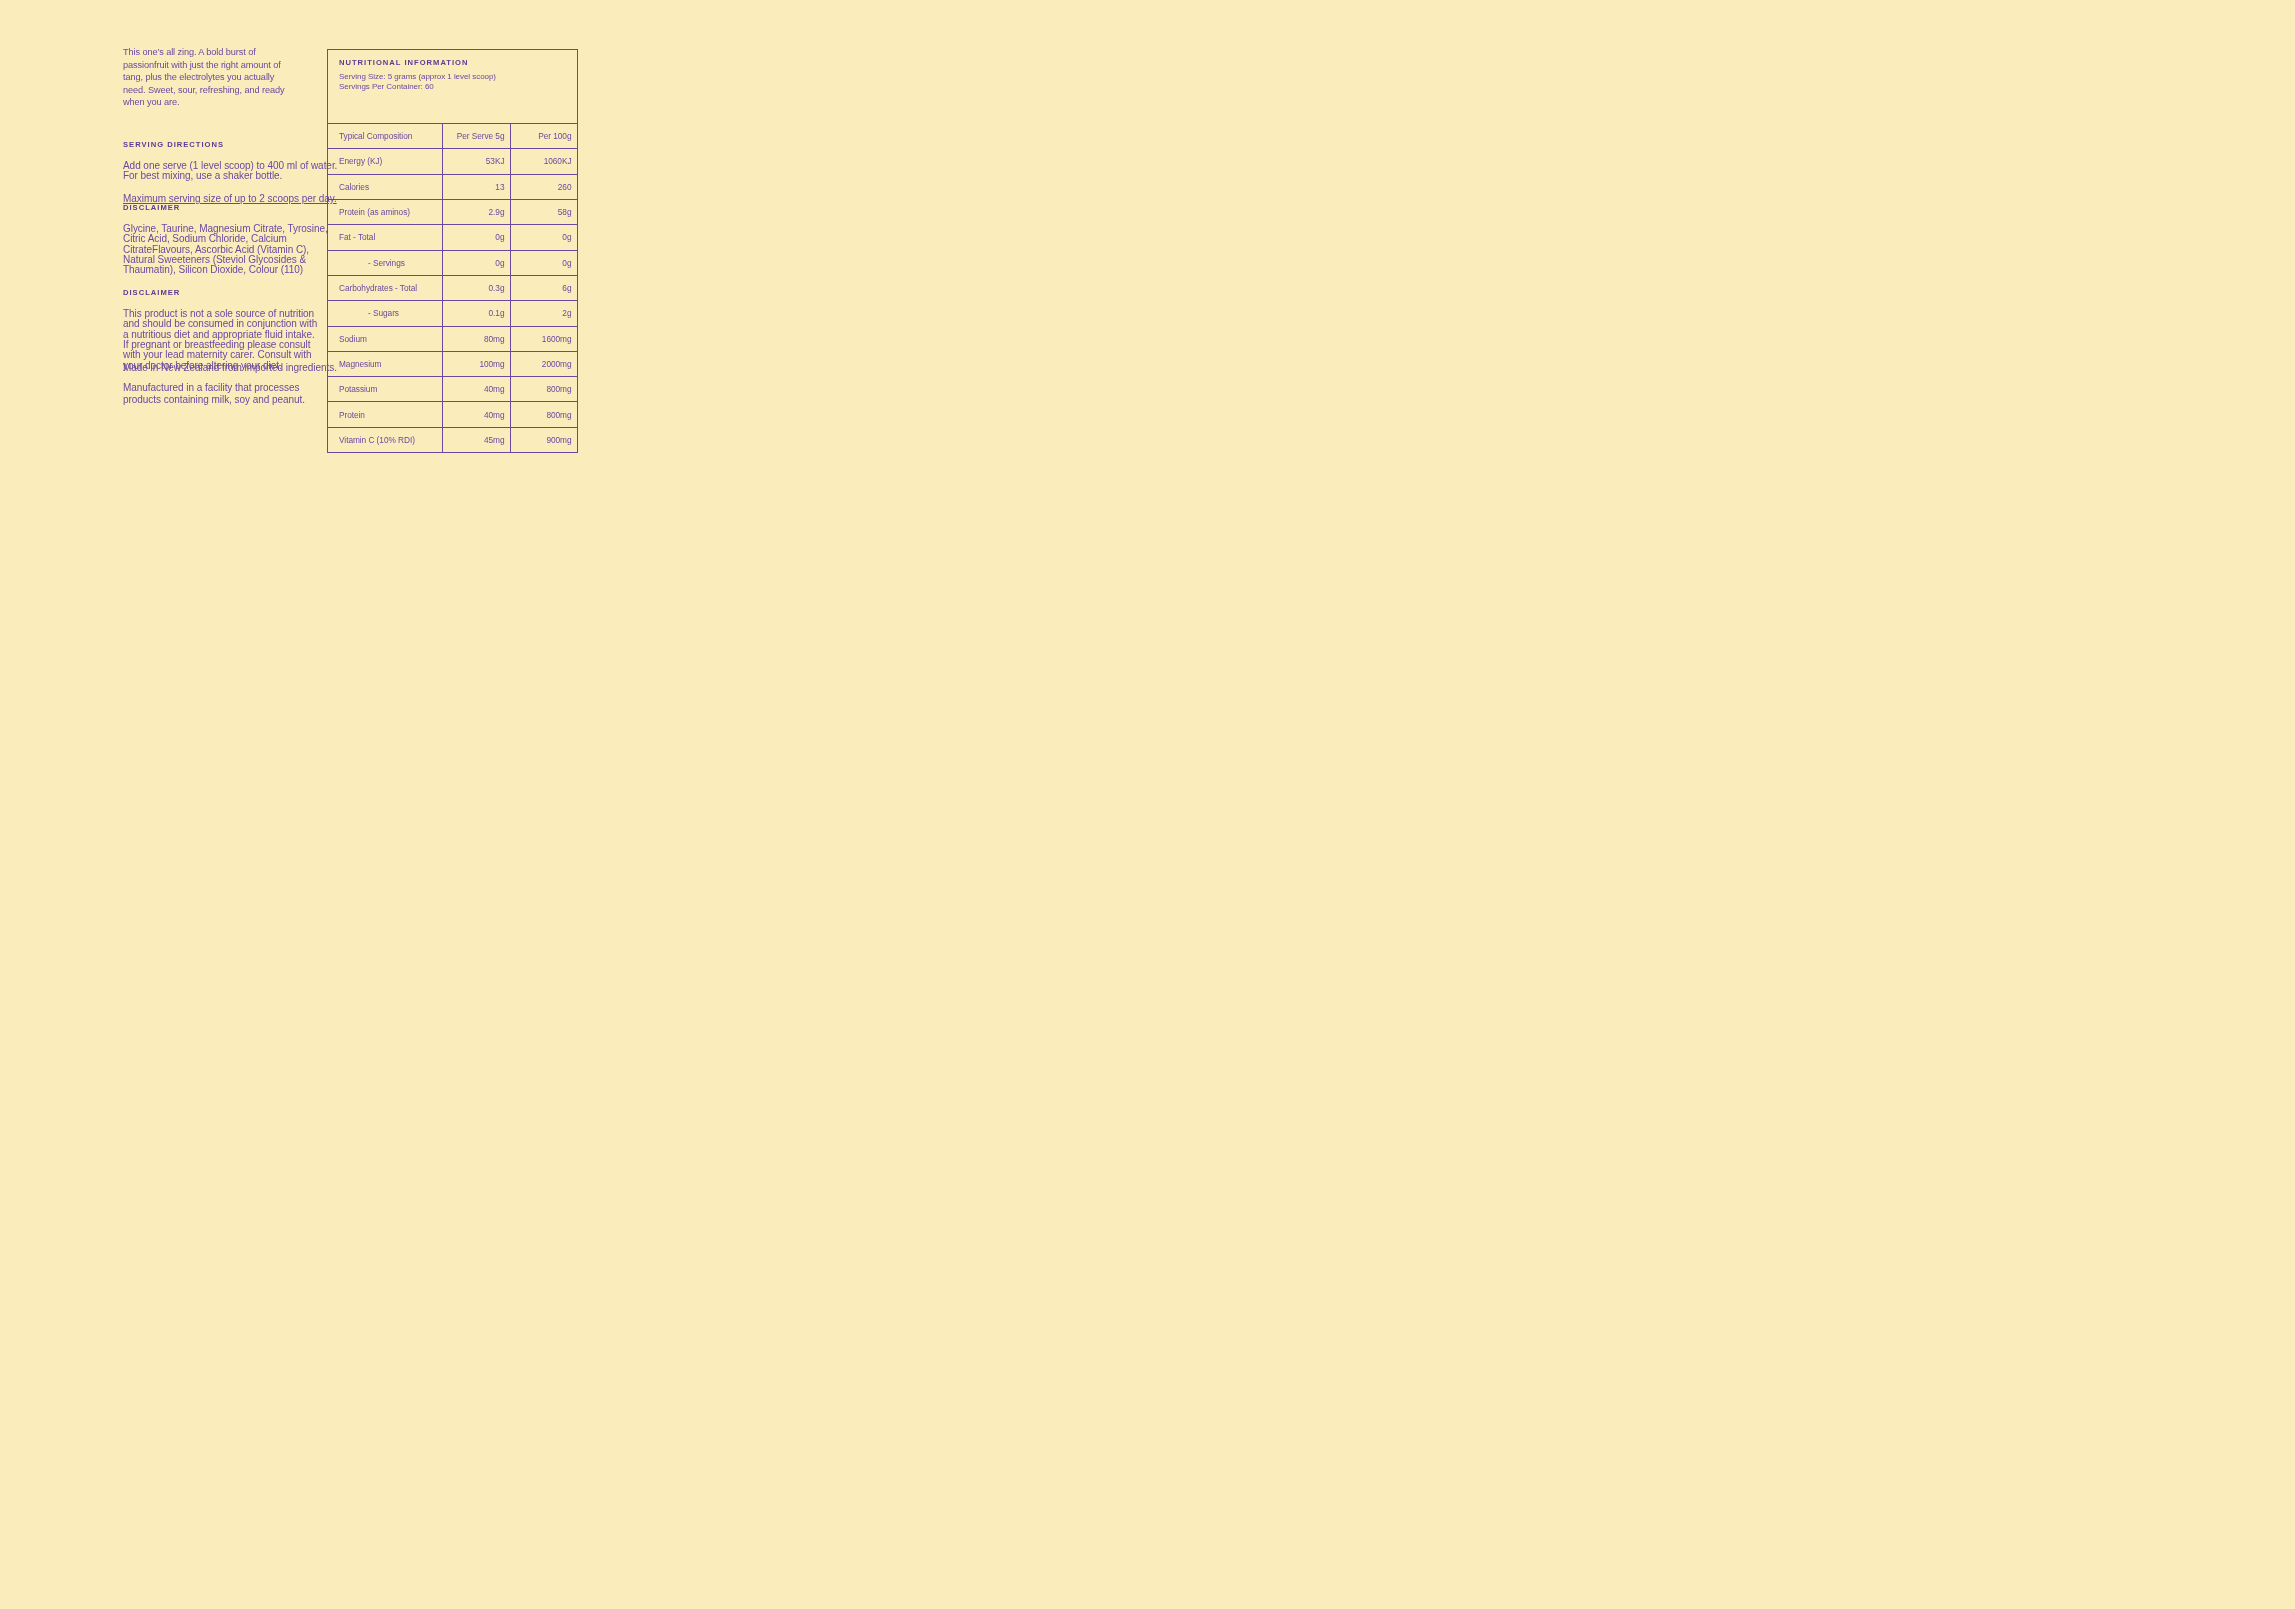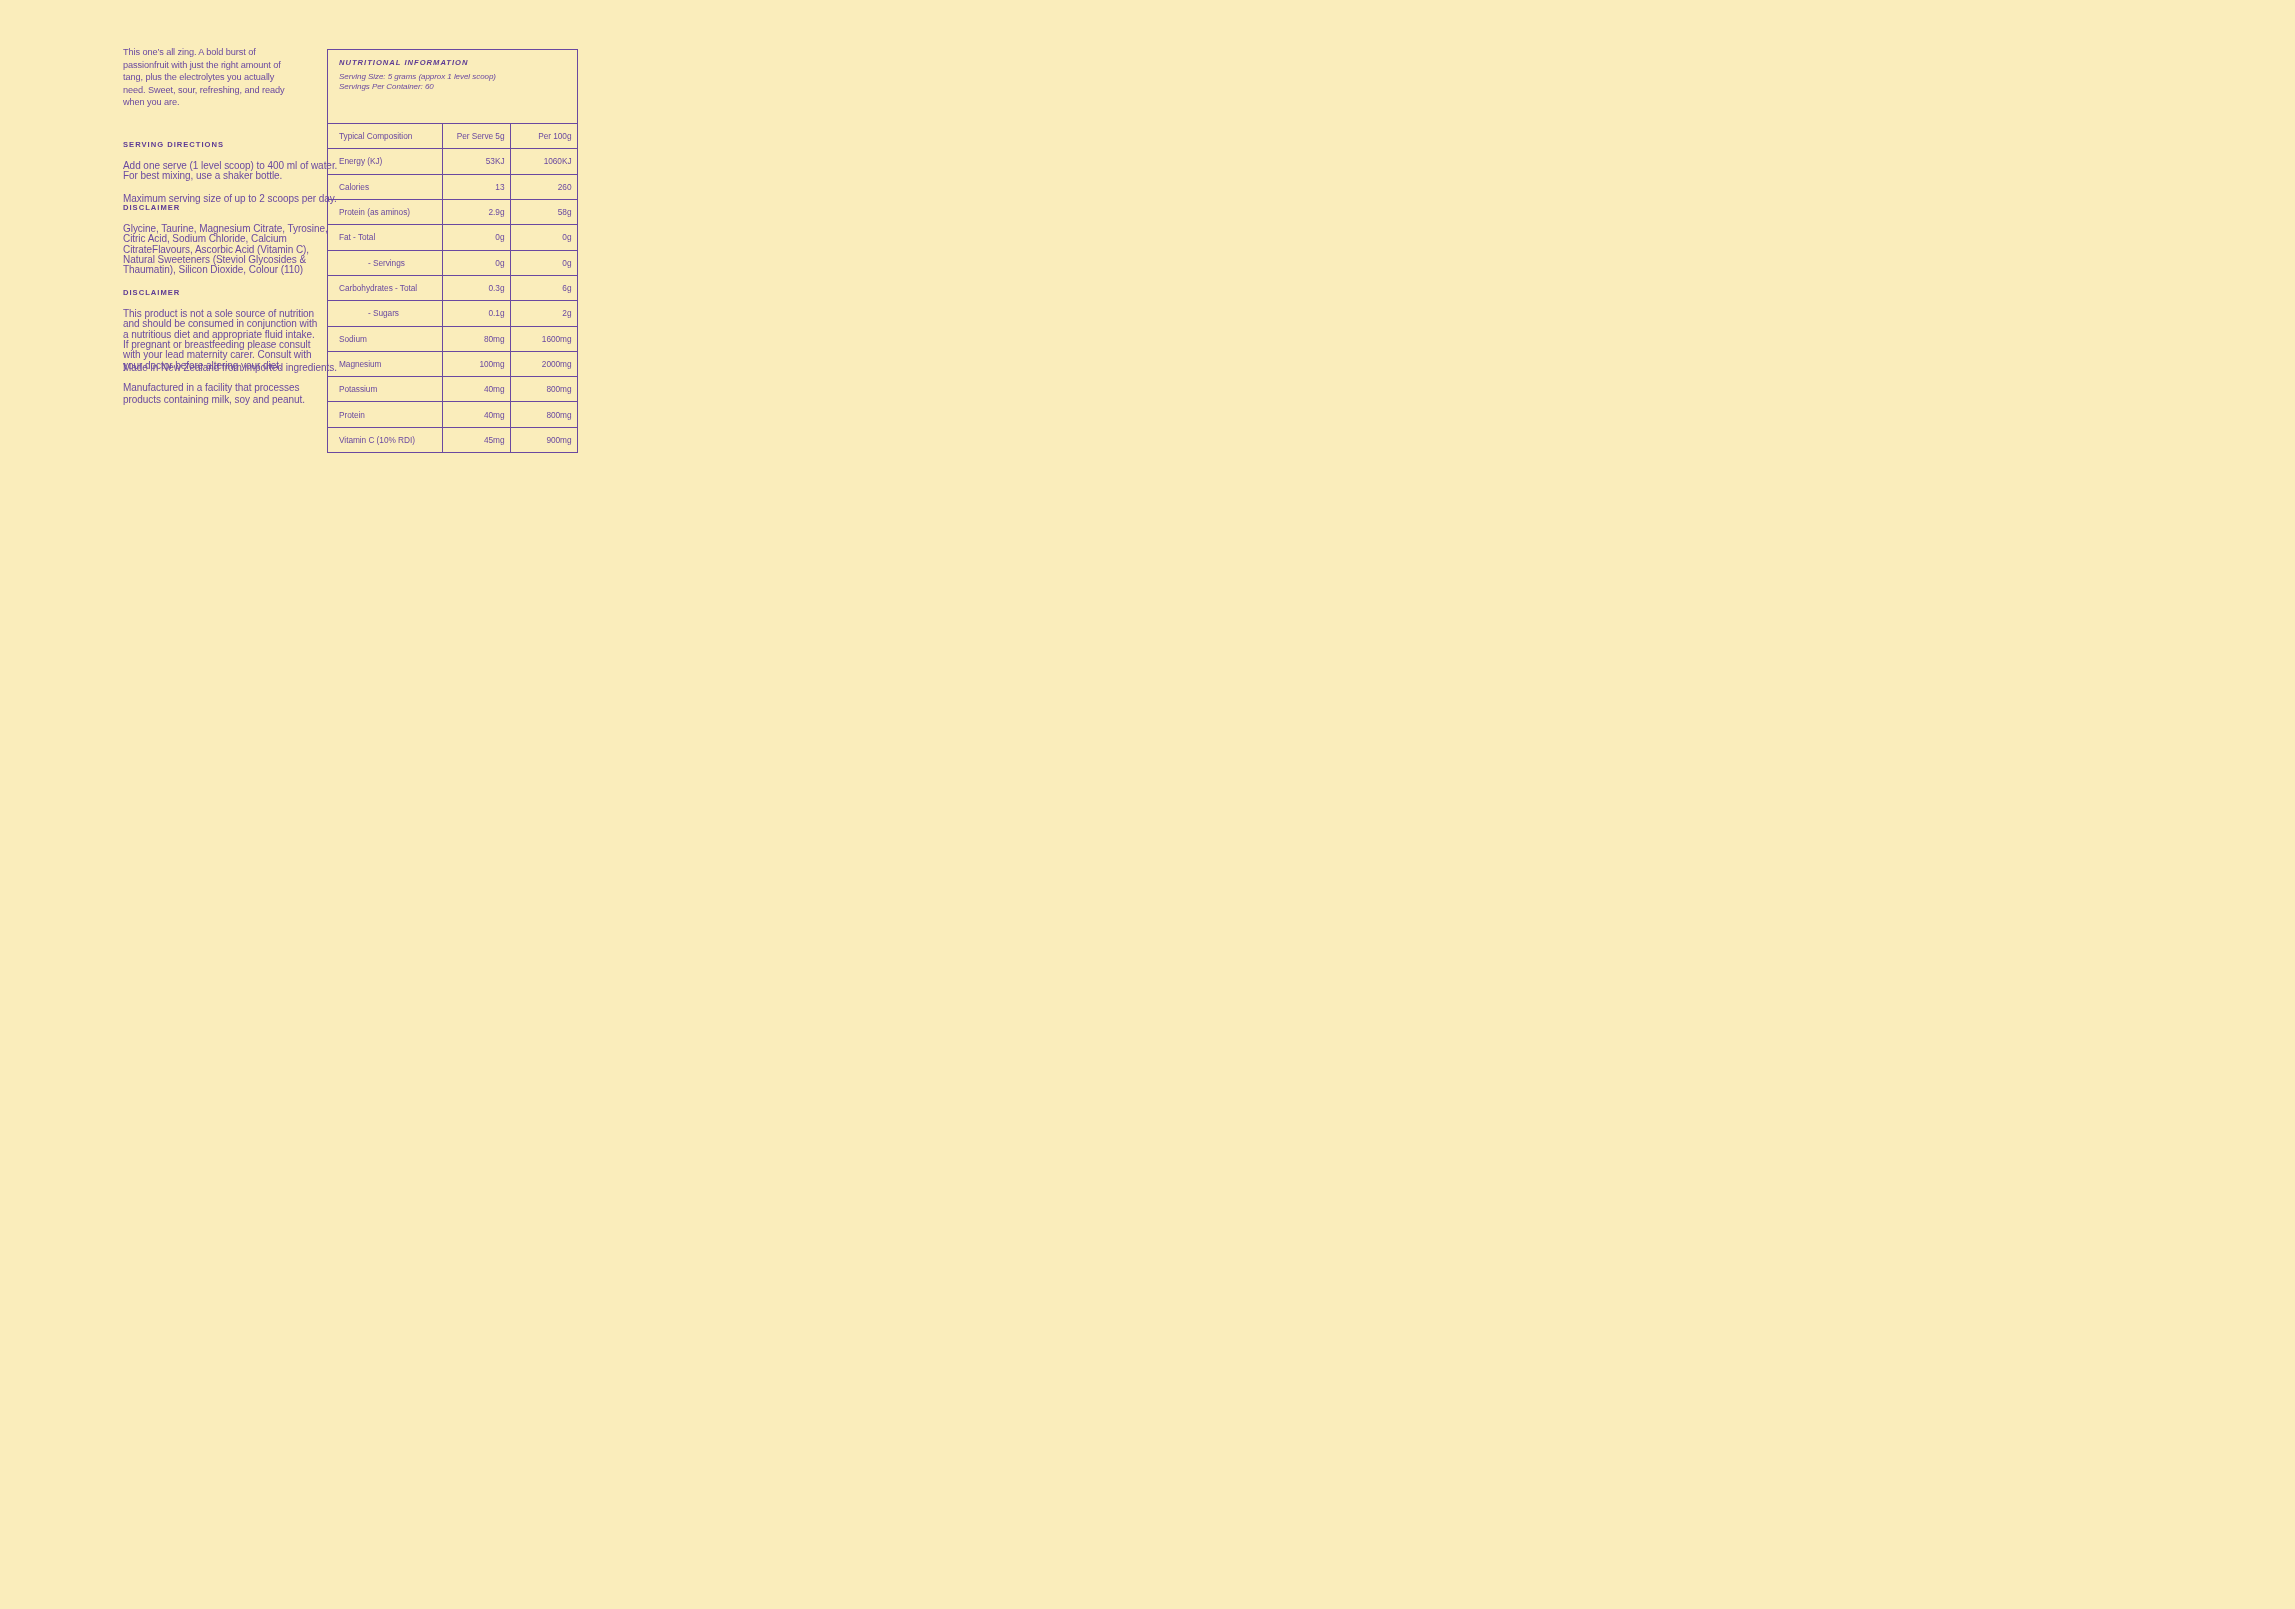--- a/index.html
+++ b/index.html
@@ -32,36 +32,35 @@
   }
   .sec-heading{
     font-size:7.6px;font-weight:700;letter-spacing:1px;
     color:var(--heading,#5D3A94);
     margin-bottom:3.2px;white-space:nowrap;
   }
   .body-text{
     font-size:10px;line-height:10.3px;letter-spacing:-0.05px;
   }
   .serving{left:123px;top:131px;width:216px;}
-  .serving .note{margin-top:3.2px;}
+  .serving .note{margin-top:3.2px;text-decoration:underline;}
   .ingredients{left:123px;top:194px;width:216px;}
   .disclaimer{left:123px;top:279px;width:216px;}
   .made-in{left:123px;top:363px;width:220px;}
   .manufactured{left:123px;top:382px;width:216px;line-height:11.7px;}
 
   
   .n-table{
     position:absolute;left:327px;top:49px;width:251px;height:404px;
     border:0.7px solid var(--border,#6A49A0);
     display:flex;flex-direction:column;
   }
   .n-head{
     height:53px;flex:none;
     padding:7.8px 11px 0 11px;
-    font-style:italic;
   }
   .n-title{
     font-size:7.6px;font-weight:700;letter-spacing:1px;
     color:var(--heading,#5D3A94);
     margin-bottom:5.5px;white-space:nowrap;
   }
   .n-sub{font-size:8px;line-height:10px;letter-spacing:-0.05px;white-space:pre-line;}
   .t-rows{flex:1;display:flex;flex-direction:column;margin-top:20px;}
   .t-row{
     flex:1;display:grid;

